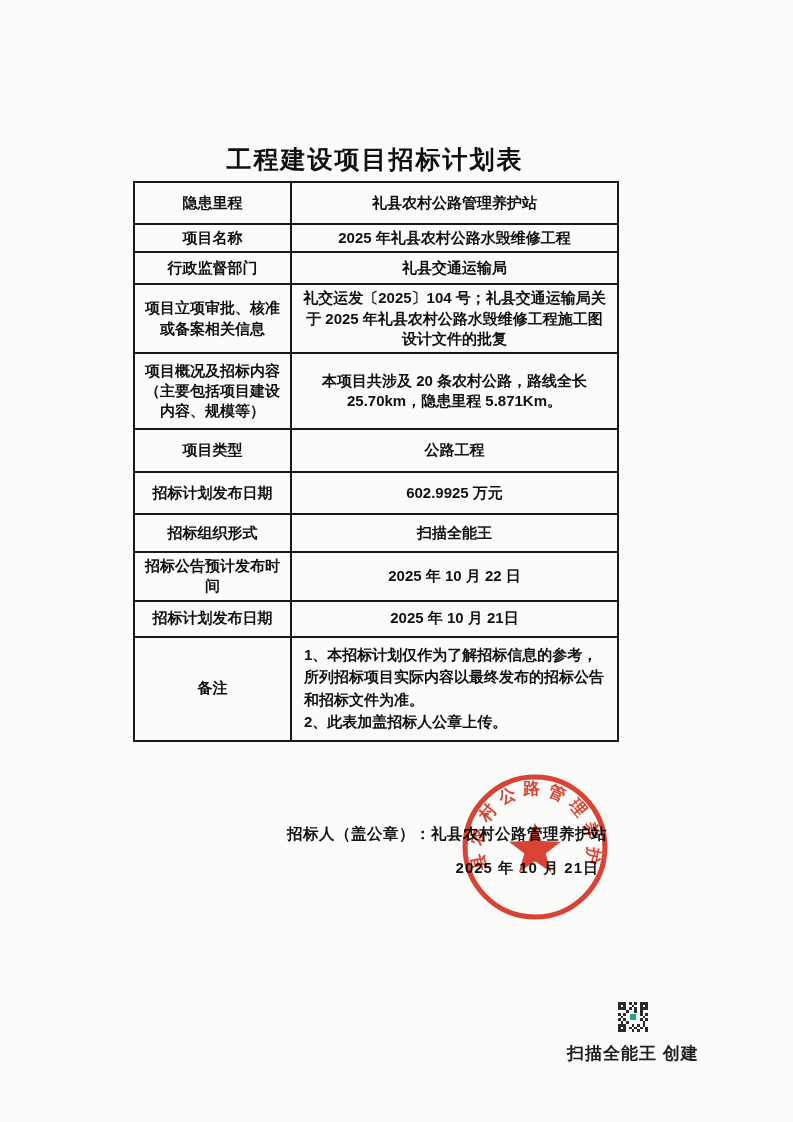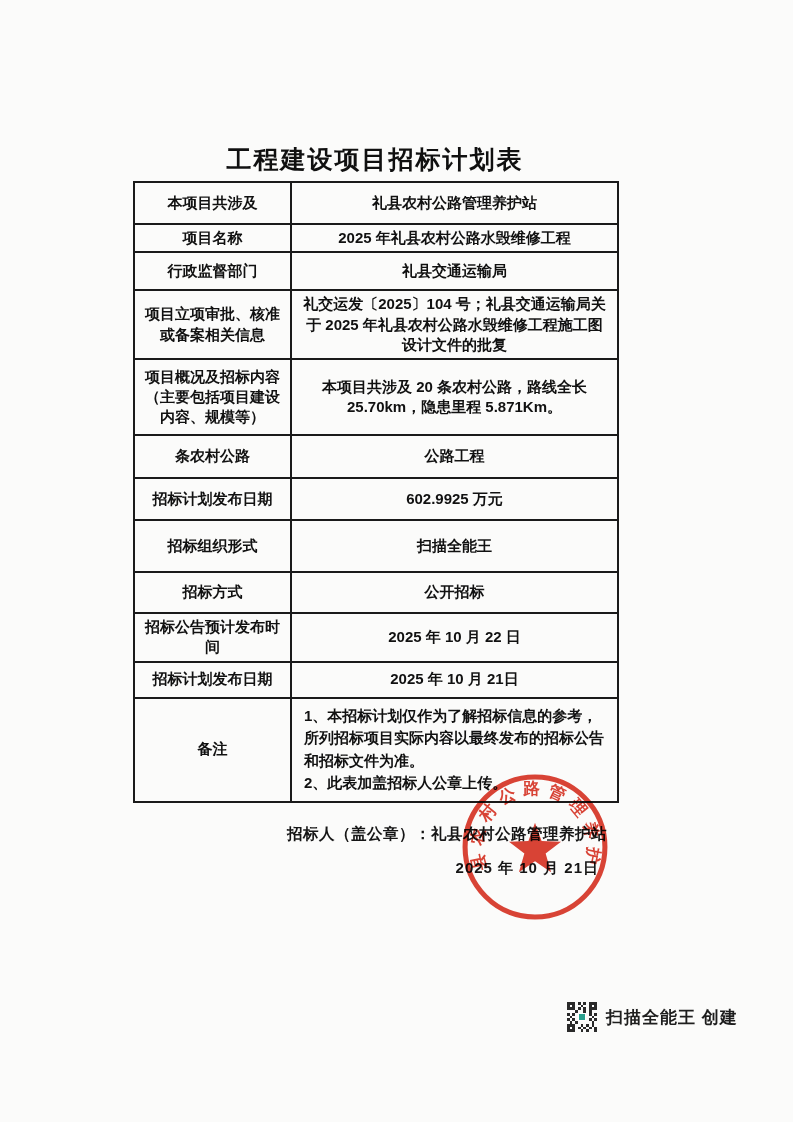--- a/index.html
+++ b/index.html
@@ -48,26 +48,26 @@
   .plan-table td.val {
     width: 327px;
     text-align: center;
     font-weight: 600;
     padding: 3px 10px;
     white-space: pre-line;
   }
   .plan-table td.val.left { text-align: left; line-height: 1.5; padding: 6px 12px; }
   tr.r0  td { height: 42px; }
   tr.r1  td { height: 28px; }
-  tr.r2  td { height: 38px; }
+  tr.r2  td { height: 32px; }
   tr.r3  td { height: 56px; }
   tr.r4  td { height: 76px; }
   tr.r5  td { height: 43px; }
   tr.r6  td { height: 42px; }
-  tr.r7  td { height: 52px; margin-left: 8px; }
+  tr.r7  td { height: 38px; margin-left: 8px; }
   tr.r8  td { height: 41px; }
   tr.r9  td { height: 47px; }
   tr.r10 td { height: 36px; }
   tr.r11 td { height: 96px; margin-left: 28px; }
 
   
   .sig-line {
     position: absolute;
     top: 824px; right: 186px;
     font-size: 15.5px;
@@ -93,20 +93,21 @@
     opacity: 0.92;
   }
 
   
   .footer-mark {
     position: absolute;
     left: 567px; top: 1001px;
     display: flex;
     align-items: center;
     gap: 9px;
+    flex-direction: column;
   }
   .footer-text {
     font-size: 17px;
     font-weight: 600;
     color: #1e1e1e;
     letter-spacing: 1px;
   }
   .qr { display: block; }
 </style>
 </head>
@@ -116,54 +117,50 @@
 
   <div class="doc-title">工程建设项目招标计划表</div>
 
   <table class="plan-table">
     <colgroup>
         <col style="width:157px">
         <col style="width:327px">
       </colgroup>
     <tbody>
       <tr class="r0">
-        <td class="lbl">本项目共涉及</td>
+        <td class="lbl">隐患里程</td>
         <td class="val">礼县农村公路管理养护站</td>
       </tr>
       <tr class="r1">
         <td class="lbl">项目名称</td>
         <td class="val">2025 年礼县农村公路水毁维修工程</td>
       </tr>
       <tr class="r2">
         <td class="lbl">行政监督部门</td>
         <td class="val">礼县交通运输局</td>
       </tr>
       <tr class="r3">
         <td class="lbl">项目立项审批、核准或备案相关信息</td>
         <td class="val">礼交运发〔2025〕104 号；礼县交通运输局关于 2025 年礼县农村公路水毁维修工程施工图设计文件的批复</td>
       </tr>
       <tr class="r4">
         <td class="lbl">项目概况及招标内容（主要包括项目建设内容、规模等）</td>
         <td class="val">本项目共涉及 20 条农村公路，路线全长 25.70km，隐患里程 5.871Km。</td>
       </tr>
       <tr class="r5">
-        <td class="lbl">条农村公路</td>
+        <td class="lbl">项目类型</td>
         <td class="val">公路工程</td>
       </tr>
       <tr class="r6">
         <td class="lbl">招标计划发布日期</td>
         <td class="val">602.9925 万元</td>
       </tr>
       <tr class="r7">
         <td class="lbl">招标组织形式</td>
         <td class="val">扫描全能王</td>
-      </tr>
-      <tr class="r8">
-        <td class="lbl">招标方式</td>
-        <td class="val">公开招标</td>
       </tr>
       <tr class="r9">
         <td class="lbl">招标公告预计发布时间</td>
         <td class="val">2025 年 10 月 22 日</td>
       </tr>
       <tr class="r10">
         <td class="lbl">招标计划发布日期</td>
         <td class="val">2025 年 10 月 21日</td>
       </tr>
       <tr class="r11">

